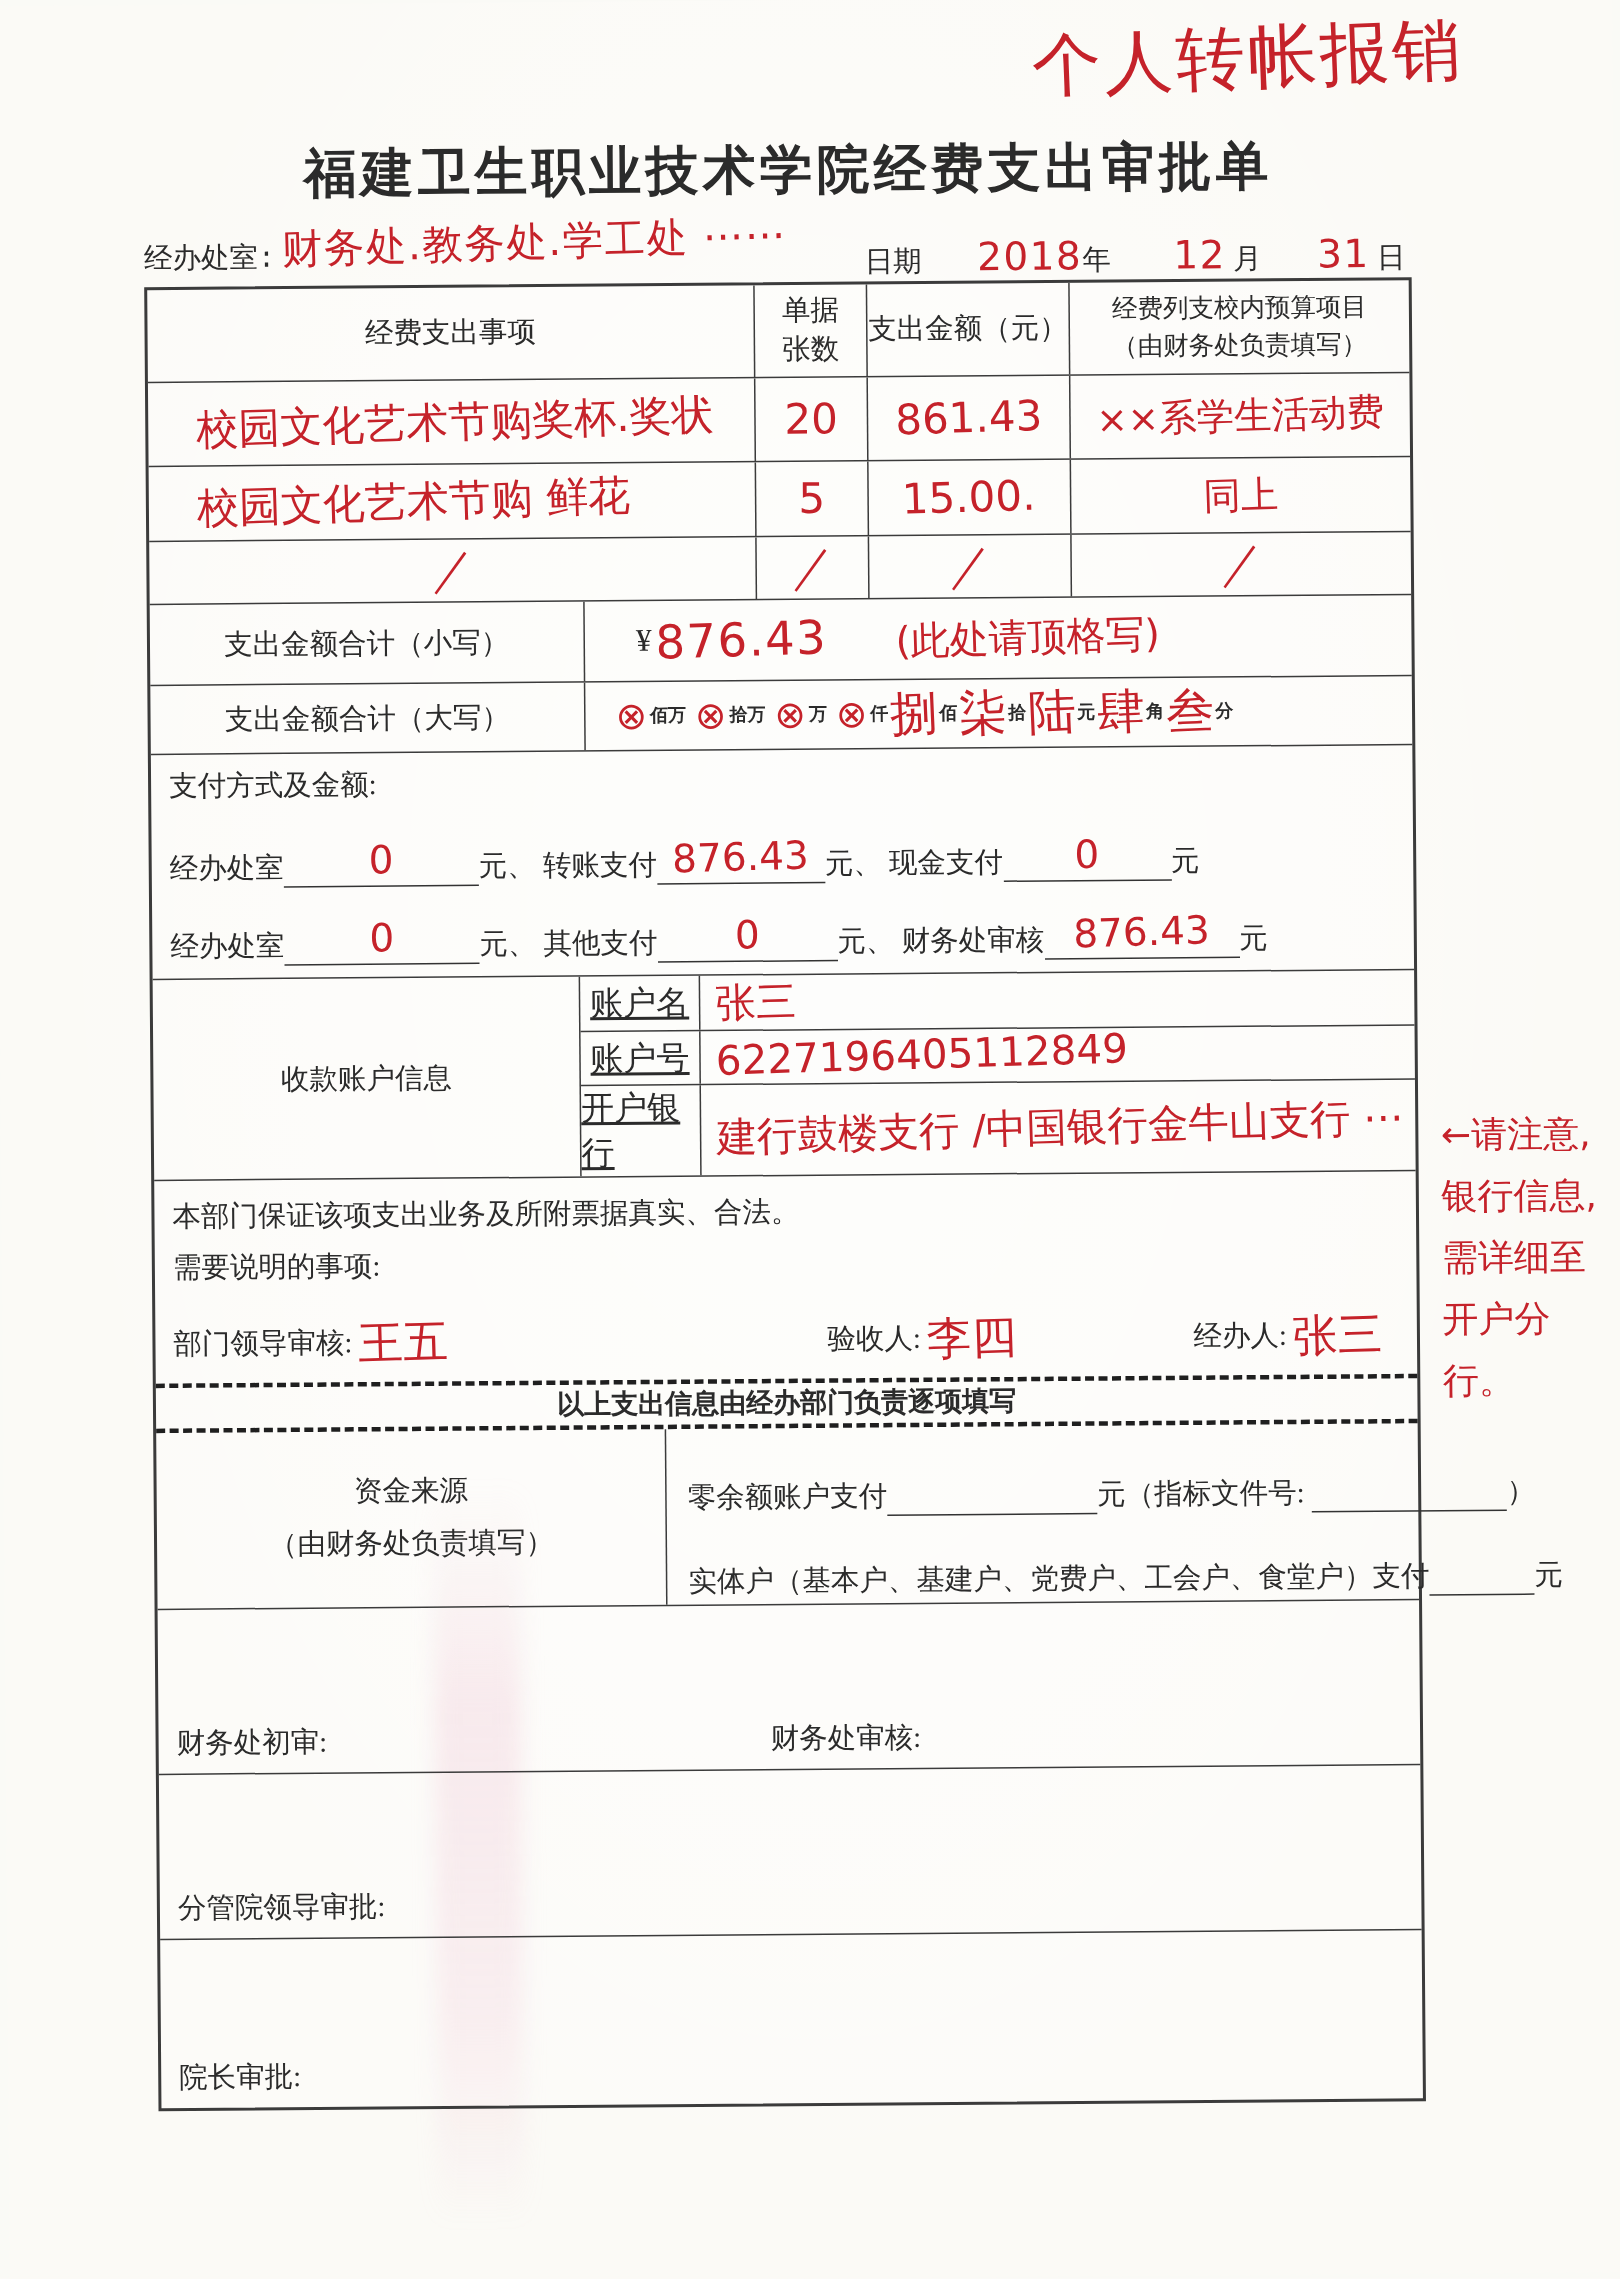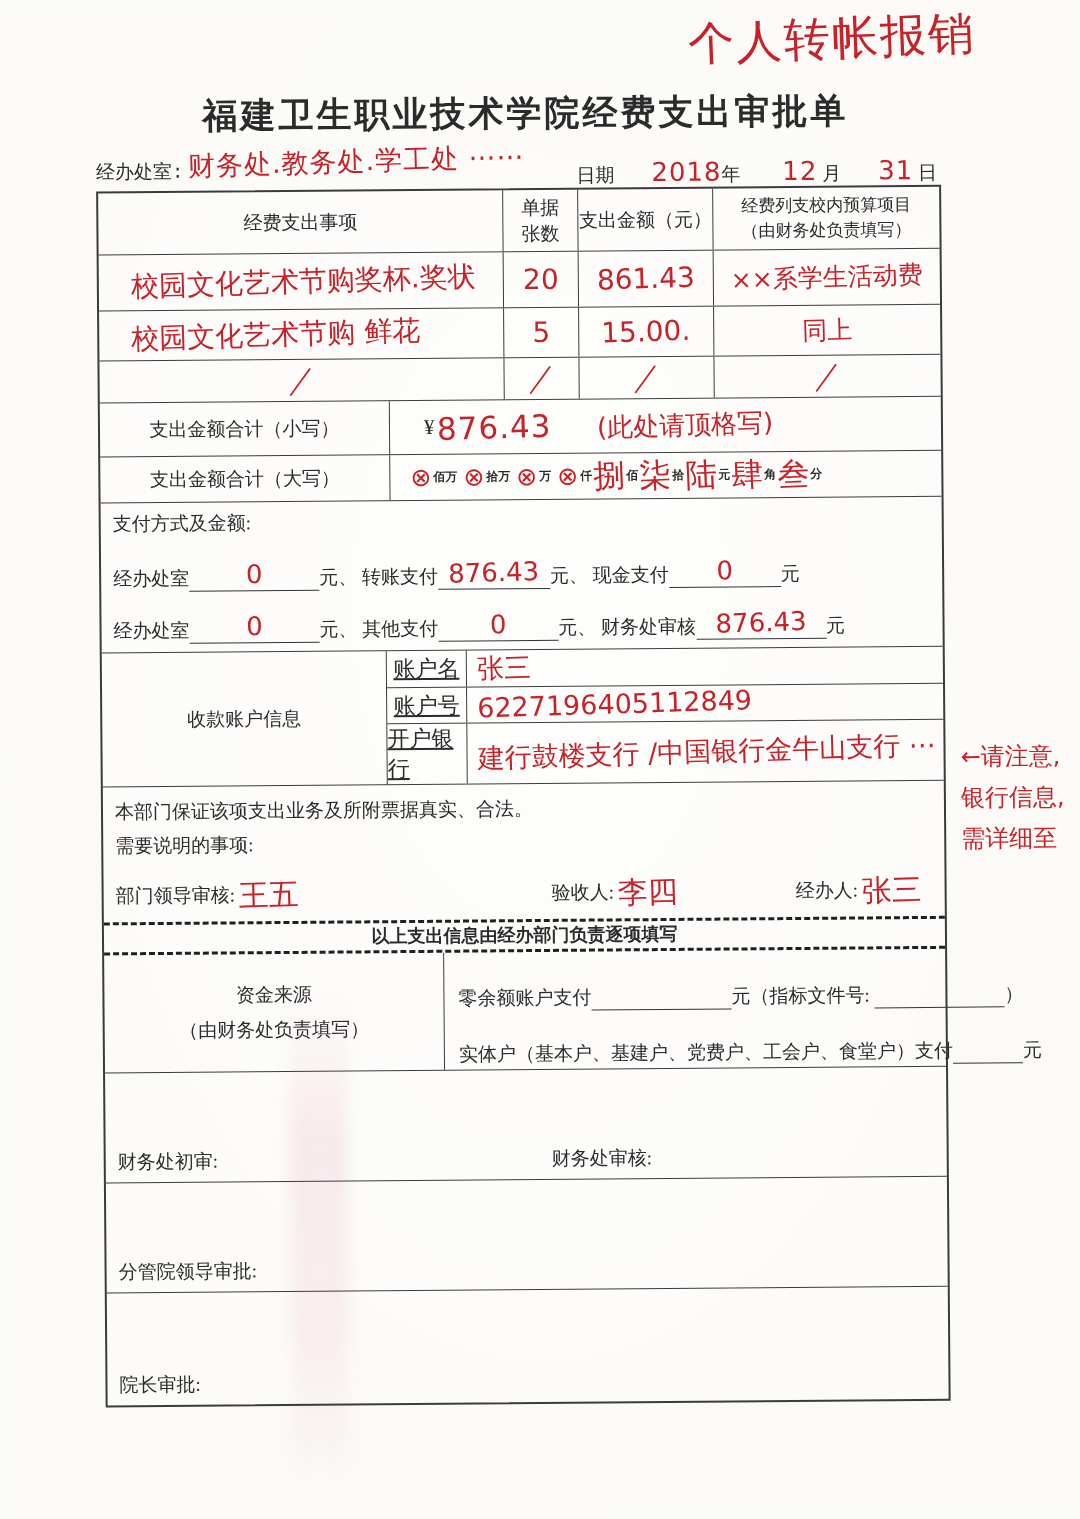--- a/index.html
+++ b/index.html
@@ -99,21 +99,21 @@
   .sigv{font-size:30px;margin-left:4px;vertical-align:-4px;}
 
   .divider-text{width:100%;text-align:center;font-size:18px;font-weight:700;line-height:25px;}
 
   .fund-left{gap:6px;font-size:19px;line-height:1.5;}
   .fund-right{flex:1;position:relative;font-size:19px;}
   .fund-line{position:absolute;left:14px;white-space:nowrap;}
   #fund-line1{top:32px;} #fund-line2{top:88px;}
 
   .appr-label{position:absolute;font-size:19px;bottom:7px;}
-  .al-left{left:12px;} .al-mid{left:408px;margin-left:38px;}
+  .al-left{left:12px;} .al-mid{left:408px;}
 </style>
 </head>
 <body>
 
 <div id="sheet">
 
   <div class="artifact"></div>
 
   <div id="corner-note" class="hand">个人转帐报销</div>
 
@@ -307,15 +307,16 @@
         <span class="appr-label al-left print">院长审批:</span>
       </div>
     </div>
 
   </div>
 
   <div style="position:absolute;left:960px;top:740px;width:118px;font-size:24px;line-height:41px;" class="hand">
     <div>←请注意,</div>
     <div>银行信息,</div>
     <div>需详细至</div>
+    <div>开户分行。</div>
   </div>
 
 </div>
 
 </body></html>

